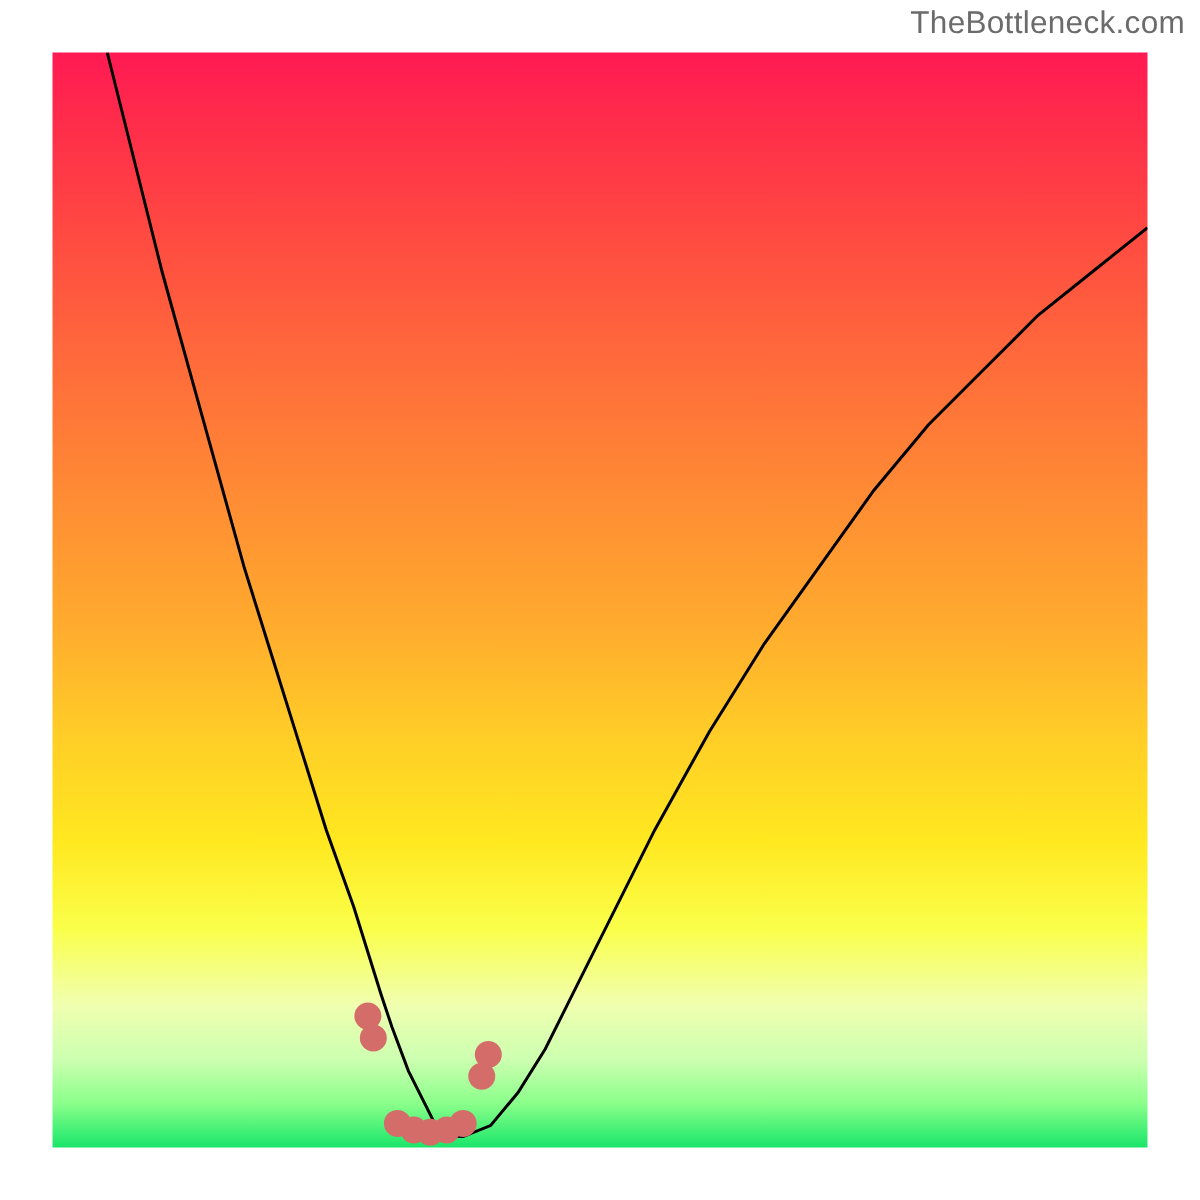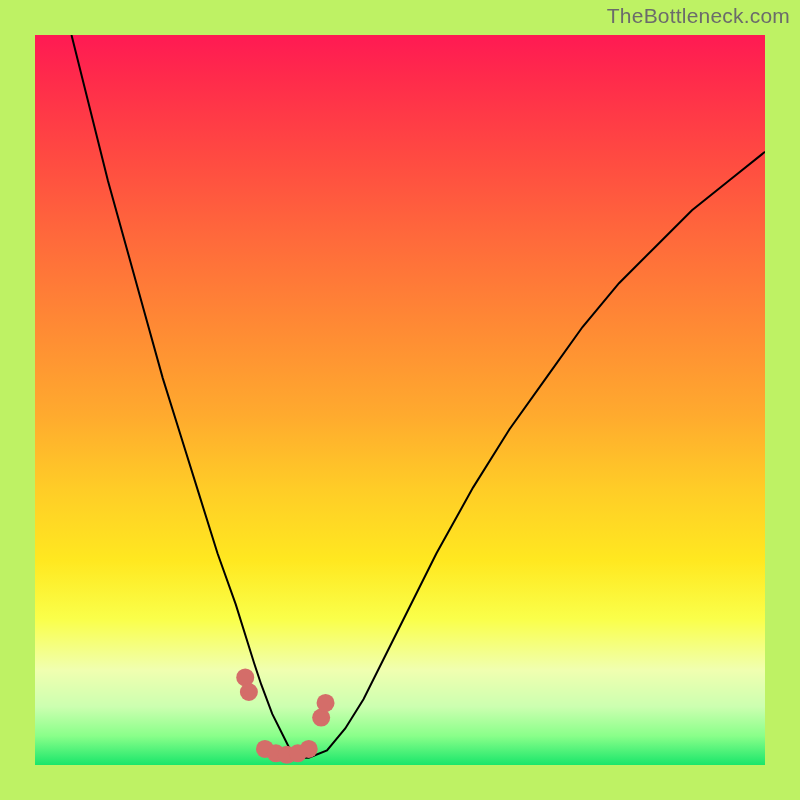--- a/index.html
+++ b/index.html
@@ -10,21 +10,21 @@
     overflow: hidden;
     background: #000;
     font-family: Arial, Helvetica, sans-serif;
   }
   .frame {
     position: absolute;
     top: 0;
     left: 0;
     width: 800px;
     height: 800px;
-    background: #bef264;
+    background: #ffffff;
   }
   .plot {
     position: absolute;
     top: 35px;
     left: 35px;
     width: 730px;
     height: 730px;
     
     background: linear-gradient(
       to bottom,

